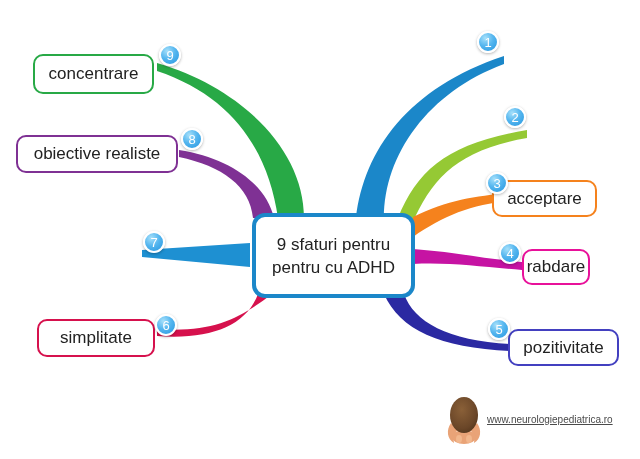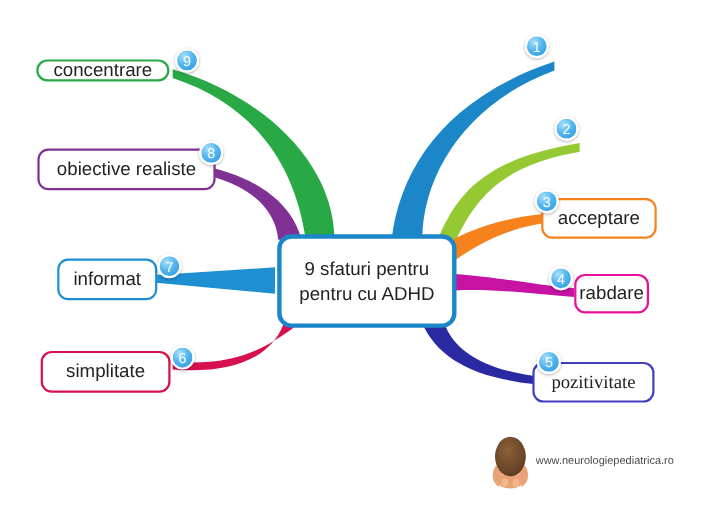--- a/index.html
+++ b/index.html
@@ -13,21 +13,21 @@
                border-radius:13px;display:flex;flex-direction:column;align-items:center;
                justify-content:center;box-sizing:border-box;font-size:17px;color:#222;
                line-height:23px;text-align:center;}
   .badge{position:absolute;z-index:3;width:22px;height:22px;border-radius:50%;
          border:2px solid #fff;box-sizing:border-box;
          background:radial-gradient(circle at 35% 28%, #a6e0fa 0%, #55b6ef 45%, #2596e0 100%);
          box-shadow:0 1px 3px rgba(0,0,0,0.3);
          display:flex;align-items:center;justify-content:center;
          color:#fff;font-size:13px;line-height:1;}
   .watermark{position:absolute;z-index:2;display:flex;align-items:center;}
-  .watermark-text{font-size:10px;color:#4a4a4a;margin-left:3px;}
+  .watermark-text{font-size:10px;color:#4a4a4a;margin-left:3px;text-decoration:underline;}
 </style>
 </head>
 <body>
 
 <div id="canvas">
 
   <svg class="curves" width="640" height="459" viewBox="0 0 640 459">
     <path d="M 356,218 C 364,150 408,88 504,56 L 504,64 C 428,92 384,155 384,218 Z" fill="#1b87c9"></path>
     <path d="M 398,218 C 418,168 450,143 527,130 L 527,138 C 458,150 432,178 412,224 Z" fill="#95c934"></path>
     <path d="M 413,217 C 448,200 475,196 511,193 L 511,201 C 472,204 443,216 413,237 Z" fill="#f5821d"></path>
@@ -43,33 +43,30 @@
     <div>9 sfaturi pentru</div>
     <div>pentru cu ADHD</div>
   </div>
 
   <div class="label-box" style="left: 492px; top: 180px; width: 105px; height: 37px; border-color: rgb(245, 130, 29);">
     <span>acceptare</span>
   </div>
   <div class="label-box" style="left: 522px; top: 249px; width: 68px; height: 36px; border-color: rgb(232, 17, 154);">
     <span>rabdare</span>
   </div>
-  <div class="label-box" style="left: 484px; top: 329px; width: 111px; height: 37px; border-color: rgb(67, 64, 192); font-family: Liberation Serif, serif;">
+  <div class="label-box" style="left: 508px; top: 329px; width: 111px; height: 37px; border-color: rgb(67, 64, 192);">
     <span>pozitivitate</span>
   </div>
   <div class="label-box" style="left: 37px; top: 319px; width: 118px; height: 38px; border-color: rgb(214, 17, 77);">
     <span>simplitate</span>
   </div>
-  <div class="label-box" style="left: 52px; top: 235px; width: 91px; height: 38px; border-color: rgb(30, 144, 210);">
-    <span>informat</span>
-  </div>
-  <div class="label-box" style="left: 34px; top: 135px; width: 162px; height: 38px; border-color: rgb(127, 49, 148);">
+  <div class="label-box" style="left: 16px; top: 135px; width: 162px; height: 38px; border-color: rgb(127, 49, 148);">
     <span>obiective realiste</span>
   </div>
-  <div class="label-box" style="left: 33px; top: 54px; width: 121px; height: 20px; border-color: rgb(40, 169, 70);">
+  <div class="label-box" style="left: 33px; top: 54px; width: 121px; height: 40px; border-color: rgb(40, 169, 70);">
     <span>concentrare</span>
   </div>
 
   <div class="badge" style="left:477px;top:31px;">
     <span>1</span>
     </div>
   <div class="badge" style="left:504px;top:106px;">
     <span>2</span>
     </div>
   <div class="badge" style="left:486px;top:172px;">

